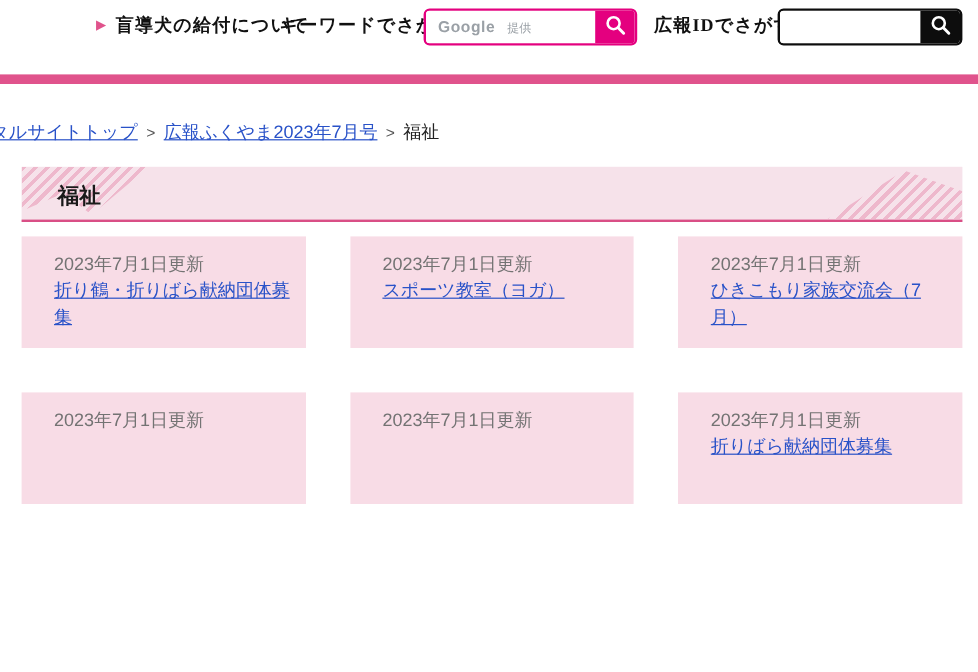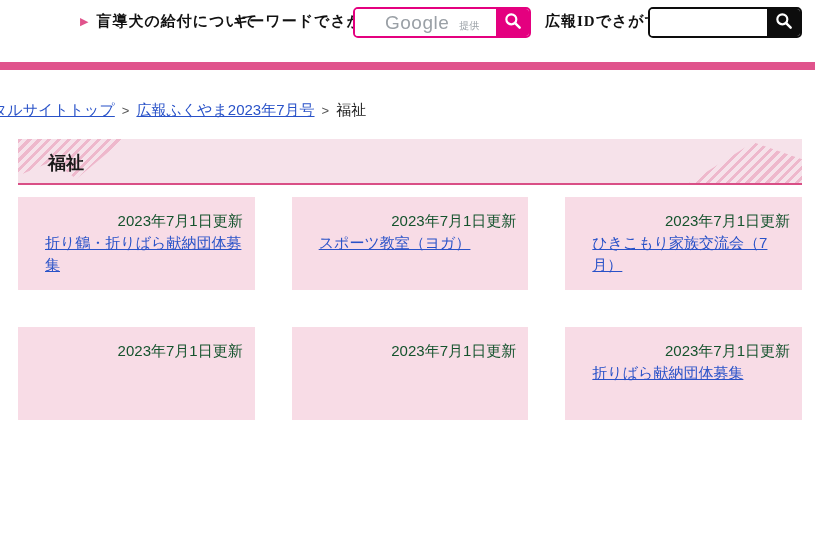--- a/index.html
+++ b/index.html
@@ -33,21 +33,21 @@
   .google-box { left: 353px; width: 178px; border: 2px solid #e4007f; }
   .id-box     { left: 648px; width: 154px; border: 2px solid #0d0d0d; }
   .search-input {
     flex: 1; border: none; outline: none; min-width: 0;
     padding: 0 6px; font-size: 14px; background: #fff;
   }
   .google-watermark {
     position: absolute; left: 10px; top: 50%; transform: translateY(-50%);
     pointer-events: none; white-space: nowrap; color: #9aa0a6;
   }
-  .google-brand { font-size: 19px; font-weight: normal; letter-spacing: 0.5px; margin-left: 20px; }
+  .google-brand { font-size: 13px; font-weight: bold; letter-spacing: 0.5px; }
   .google-provided { font-size: 10px; margin-left: 10px; }
   .search-btn {
     width: 33px; display: flex; align-items: center; justify-content: center;
     border: none; cursor: pointer; flex: none;
   }
   .magenta-btn { background: #e4007f; }
   .black-btn   { background: #0d0d0d; }
   .search-btn svg { width: 20px; height: 20px; }
 
   
@@ -84,21 +84,21 @@
     font-size: 18px; font-weight: bold; color: #1a1a1a; z-index: 2;
   }
 
   
   .card-grid { position: absolute; left: 18px; top: 197px; width: 784px; }
   .card-row { display: flex; gap: 37px; margin-bottom: 37px; }
   .card {
     width: 237px; height: 93px; background: #f8dce6;
     padding: 13px 12px 0 27px; font-size: 15px; line-height: 22px;
   }
-  .card-date { color: #14532d; text-align: right; }
+  .card-date { color: #737373; }
   .card-link { color: #2952c8; text-decoration: underline; cursor: pointer; }
 </style>
 </head>
 <body>
 
 <div class="top-header">
 
   <div class="serif-label calendar-label">
     <span class="tri">▶</span>
     <span>盲導犬の給付について</span>

